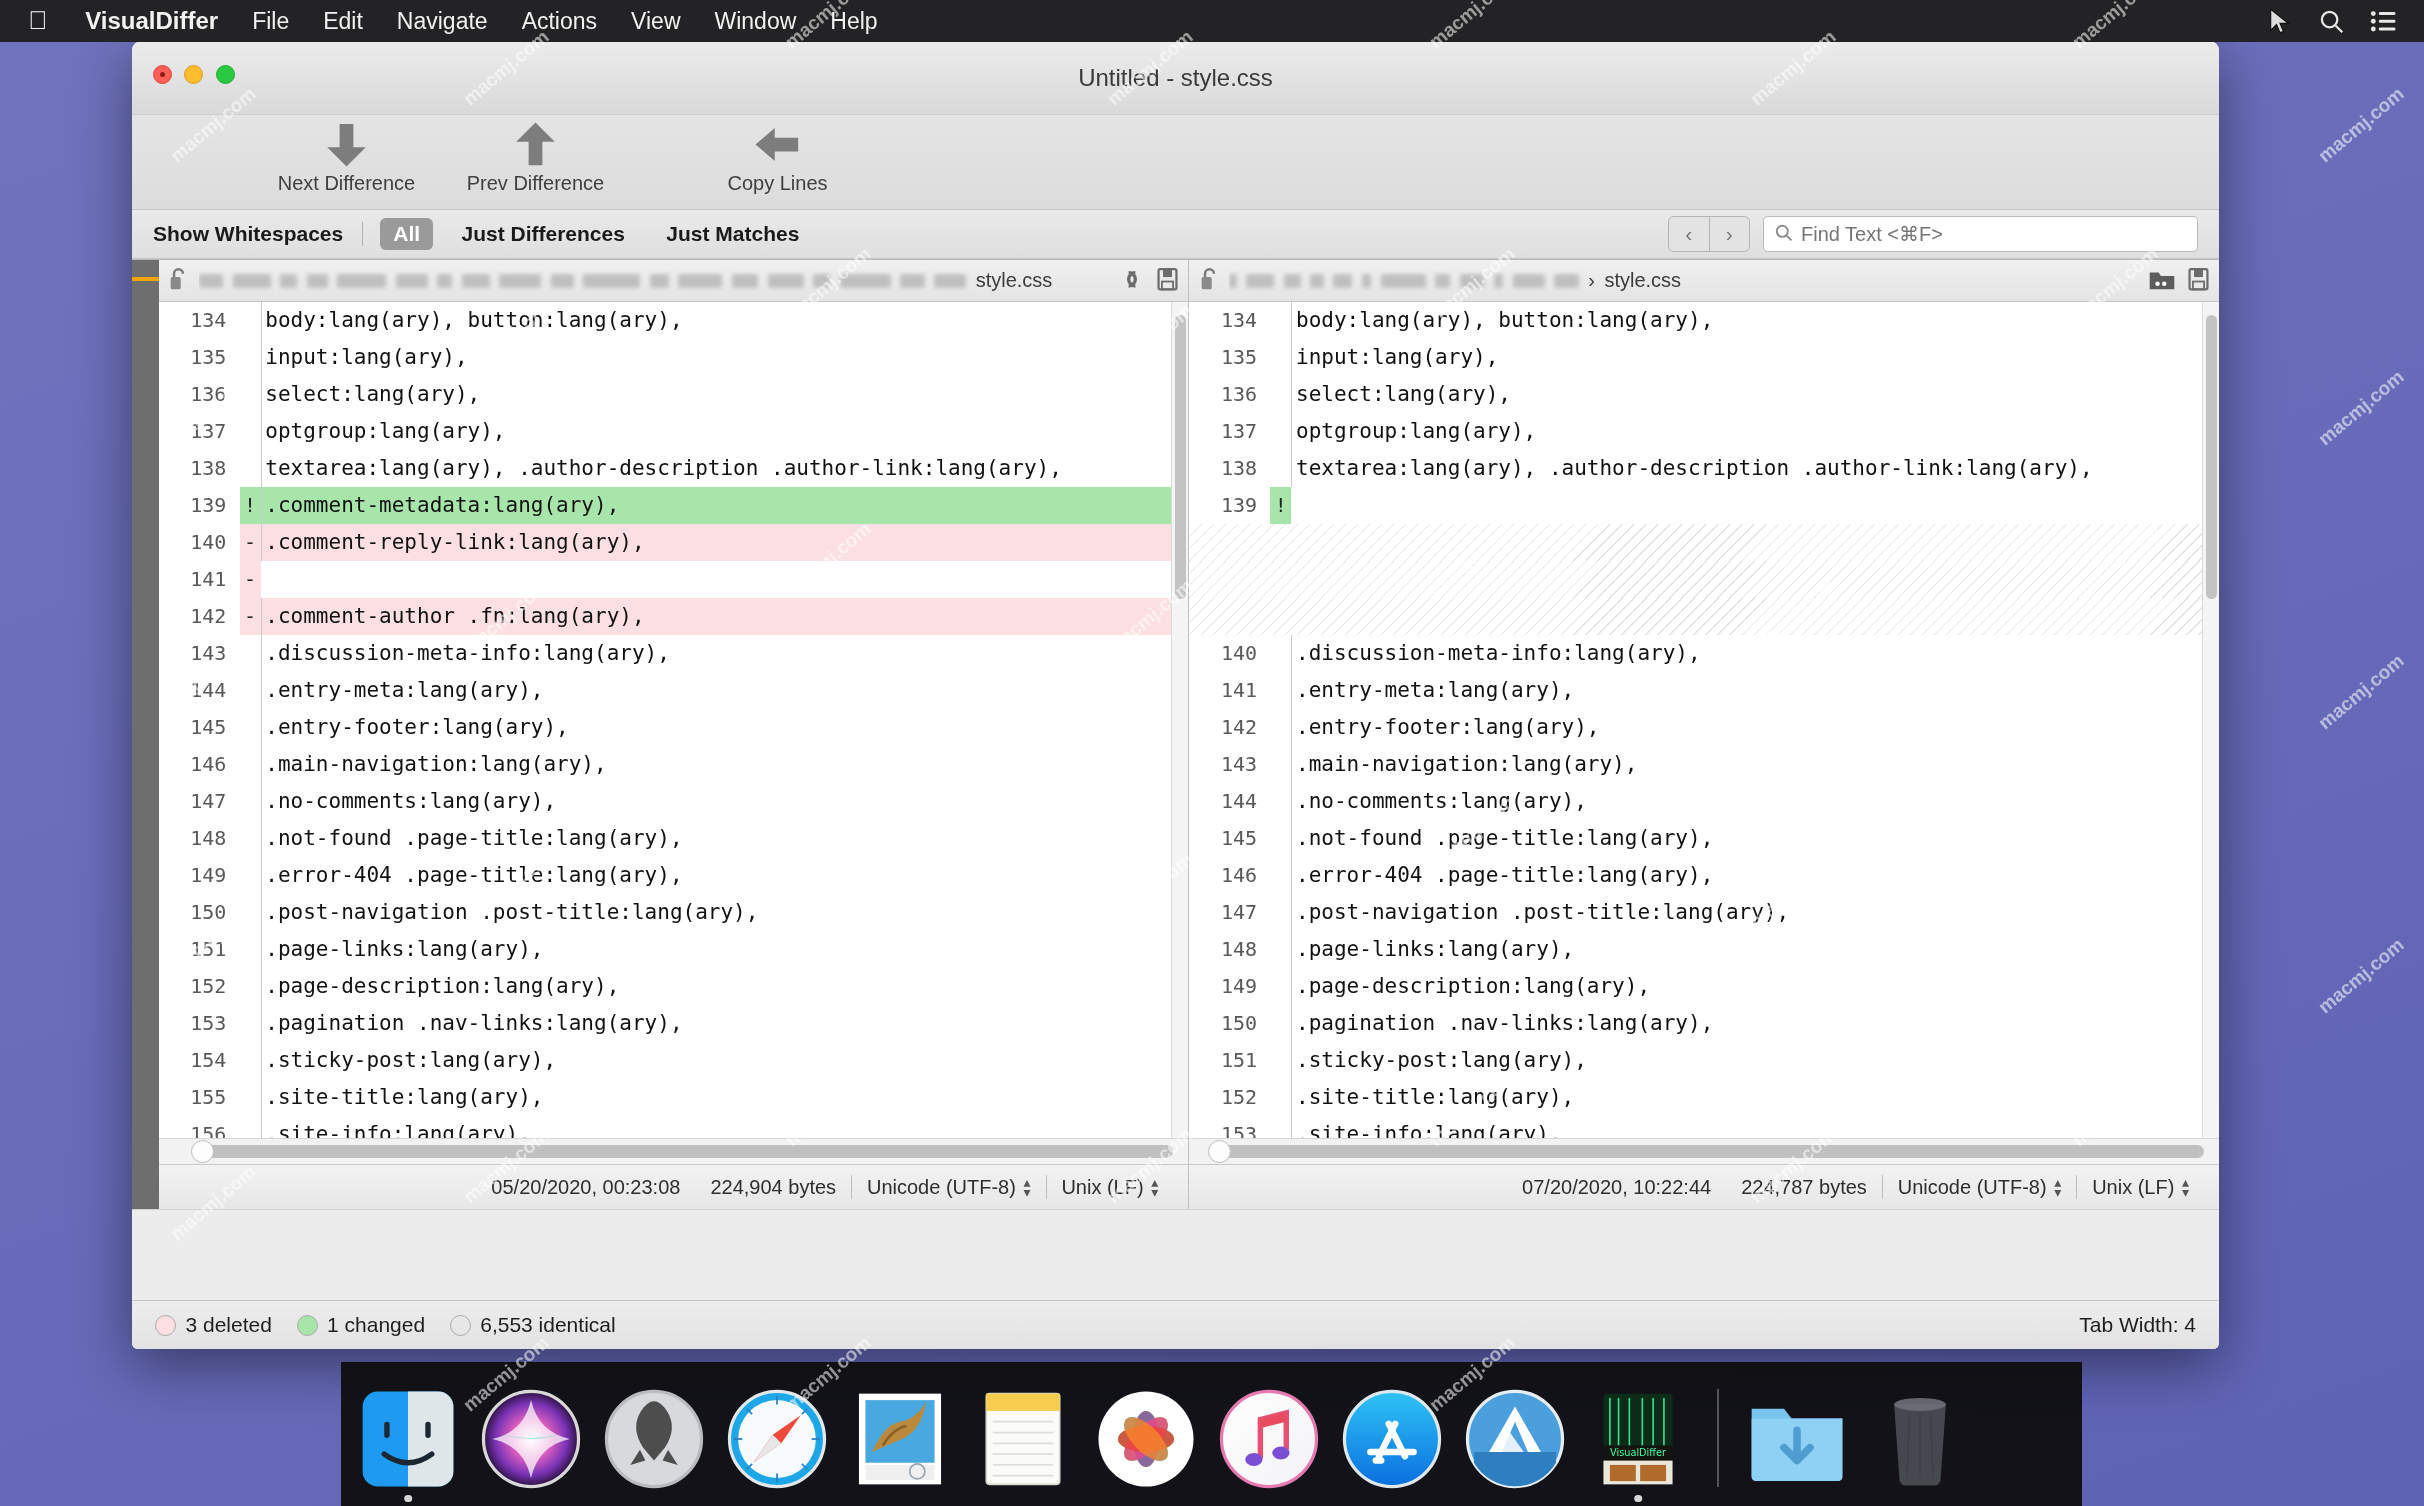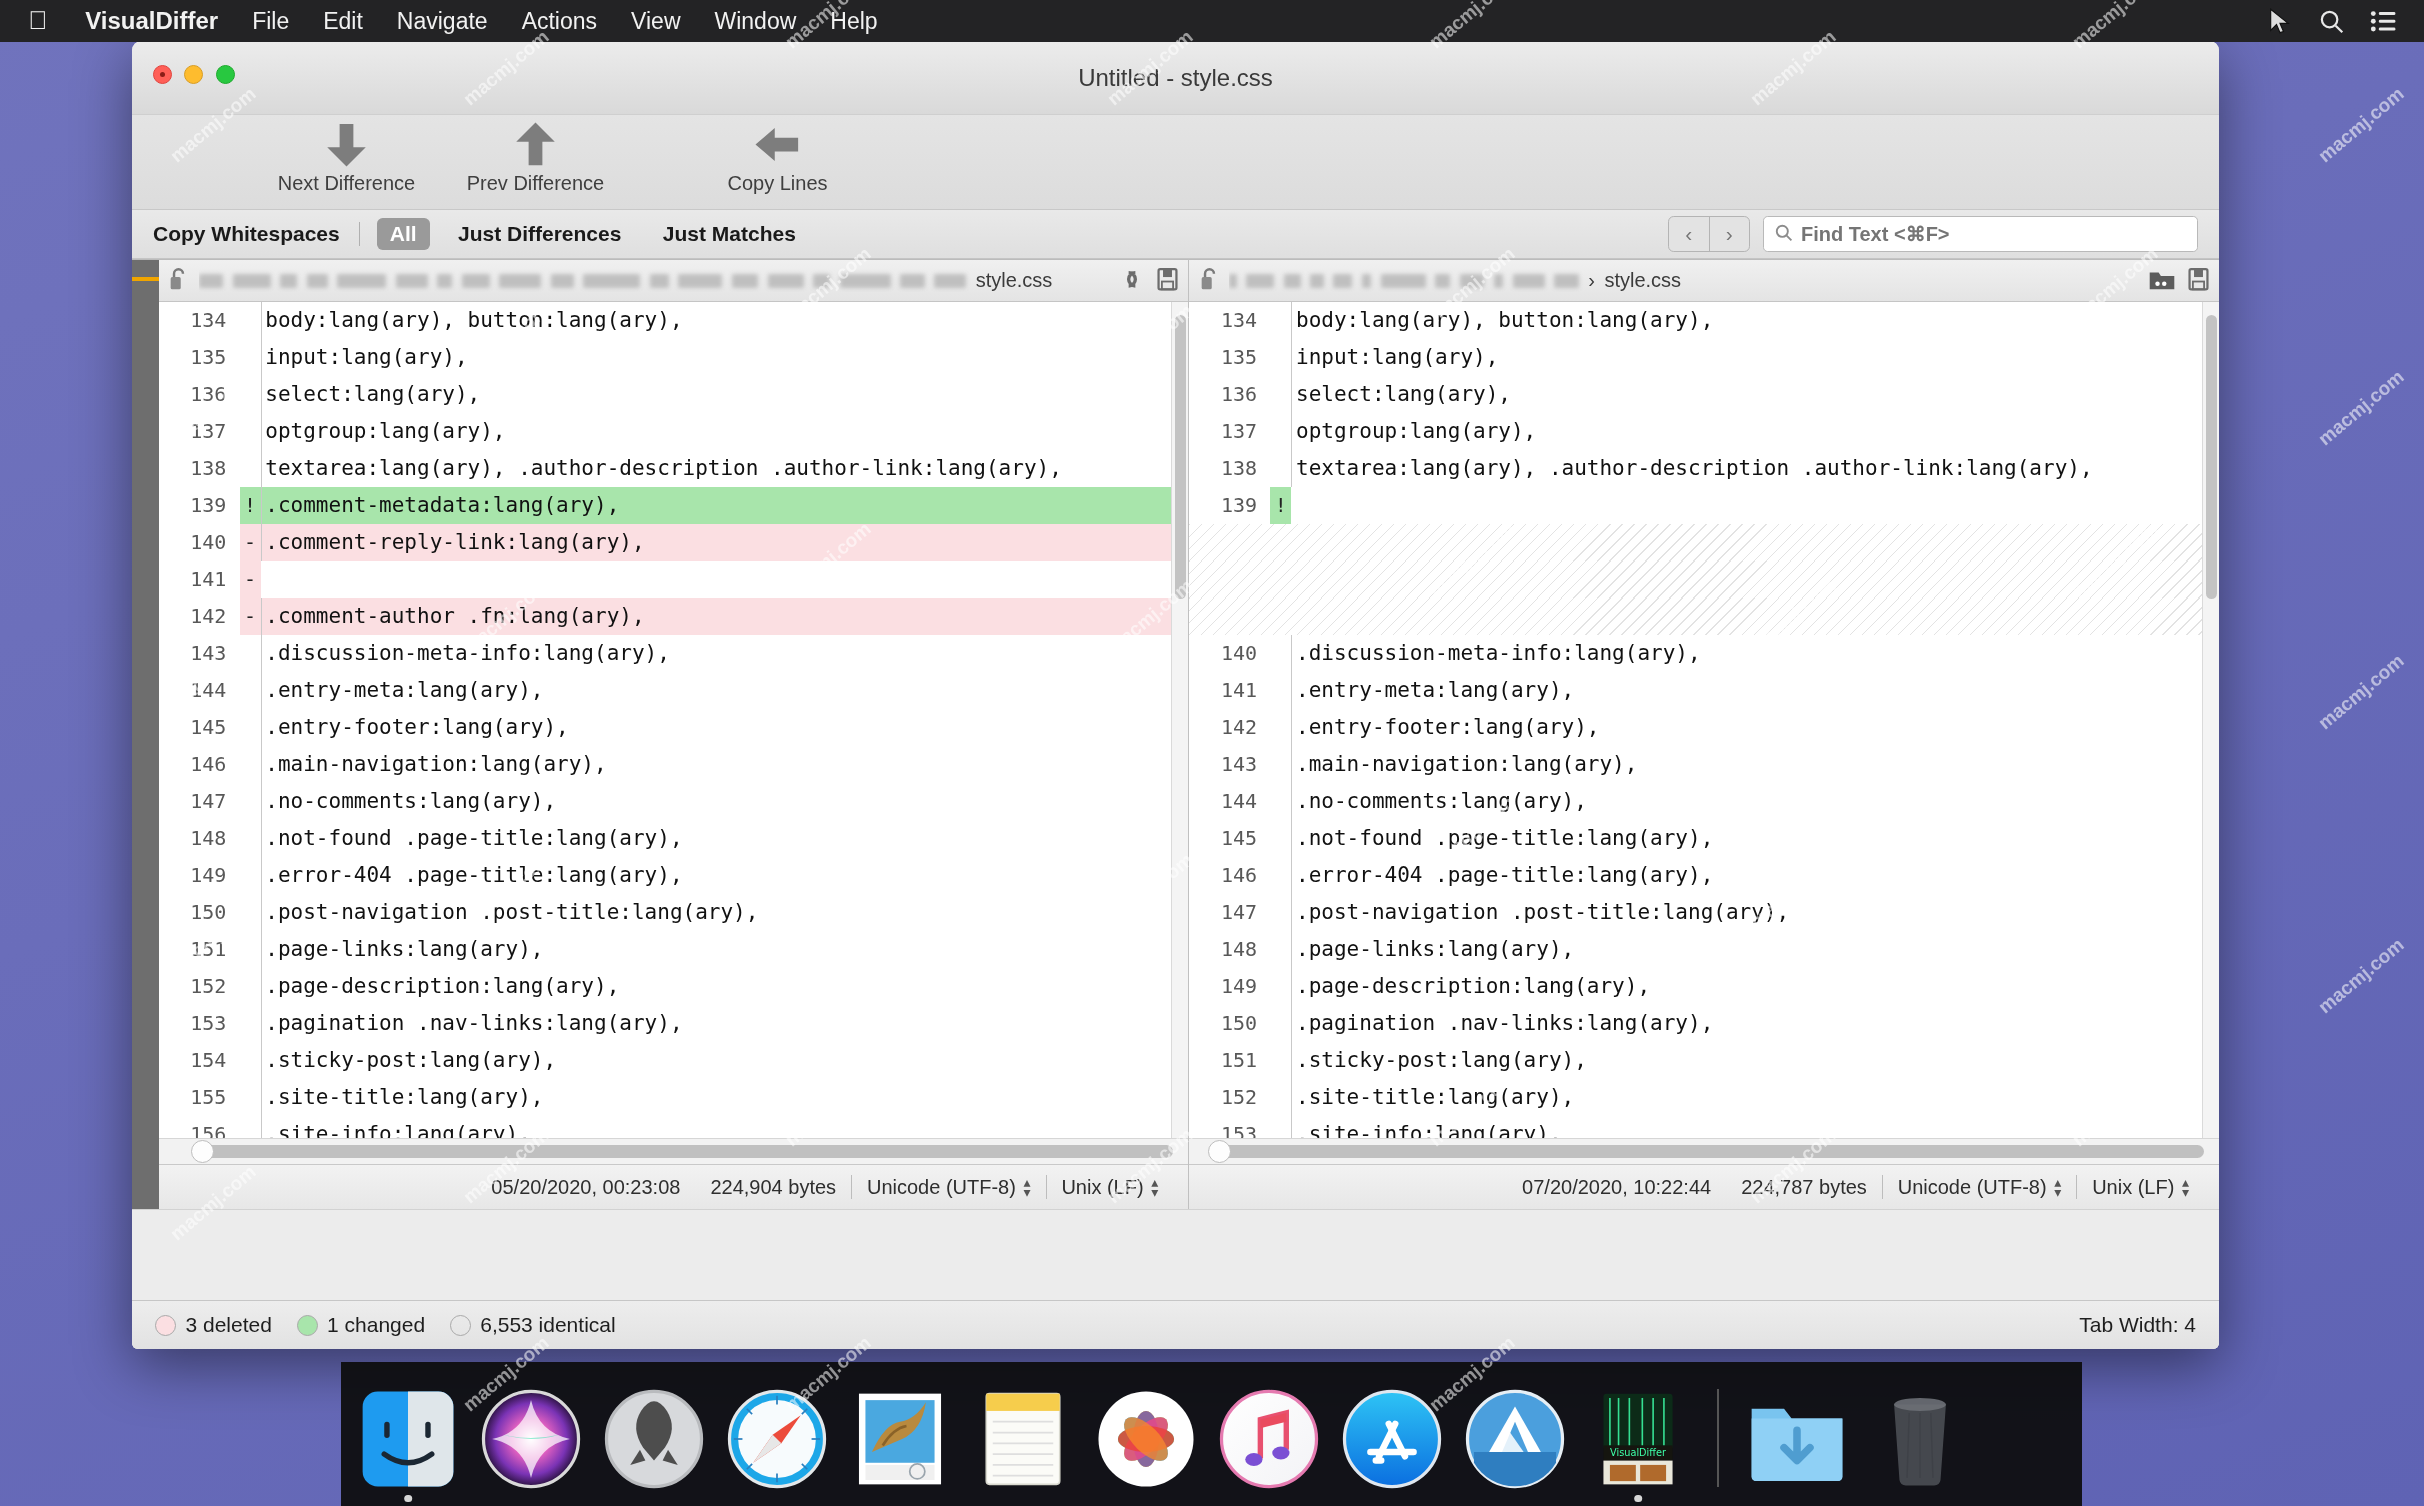--- a/index.html
+++ b/index.html
@@ -89,21 +89,21 @@
   .navbtns { display: flex; border: 0.9px solid #b4b4b4; border-radius: 5.7px; overflow: hidden; background: #e3e3e3; }
   .navbtns div { width: 40px; height: 34px; display: flex; align-items: center; justify-content: center;
                  font-size: 21px; color: #757575; }
   .navbtns div + div { border-left: 0.9px solid #b4b4b4; }
   #searchbox {
     width: 435px; height: 36px; background: #fff; border: 0.9px solid #b9b9b9; border-radius: 4.7px;
     display: flex; align-items: center; padding: 0 9.5px; gap: 8.5px;
   }
   #searchbox input {
     border: none; outline: none; font-size: 20px; color: #a16207; width: 100%;
-    font-family: "Liberation Sans", sans-serif; background: transparent; font-weight: bold;
+    font-family: "Liberation Sans", sans-serif; background: transparent;
   }
 
   
   #panes { flex: 1; display: flex; min-height: 0; background: #fff; position: relative; }
   .map-strip { width: 26.5px; flex: none; background: #6e6e6e; position: relative; border-top: 0.9px solid #bbb; }
   .map-marker { position: absolute; left: 0; right: 0; height: 3.8px; background: #f0a500; top: 17px; }
 
   .pane { flex: 1; min-width: 0; display: flex; flex-direction: column; border-top: 0.9px solid #bbb; }
   .pane.left { border-right: 0.9px solid #c0c0c0; }
 
@@ -275,21 +275,21 @@
       <span class="arrow">
         <svg width="55" height="55" viewBox="0 0 40 40">
           <path d="M4 20 L18 8 v7 h17 v10 H18 v7 Z" fill="#7d7d7d"></path>
           </svg>
       </span>
       <span class="lbl">Copy Lines</span>
     </div>
   </div>
 
   <div id="filterbar">
-    <span class="fb-label">Copy Whitespaces</span>
+    <span class="fb-label">Show Whitespaces</span>
     <span class="fb-sep"></span>
     <span class="seg active">All</span>
     <span class="seg">Just Differences</span>
     <span class="seg">Just Matches</span>
     <div class="fb-right">
       <div class="navbtns">
         <div>‹</div>
         <div>›</div>
       </div>
       <div id="searchbox">

